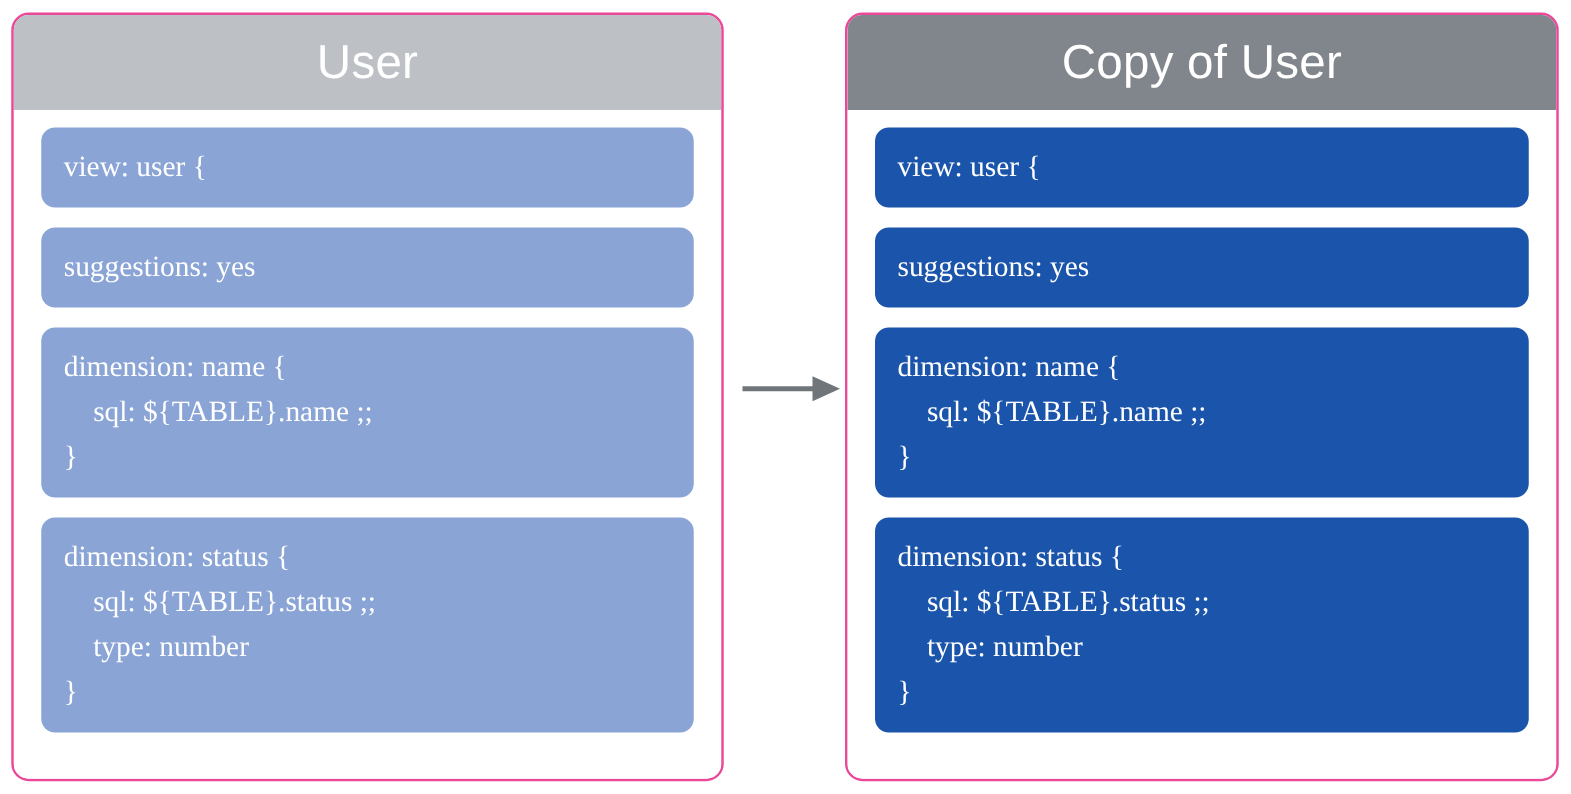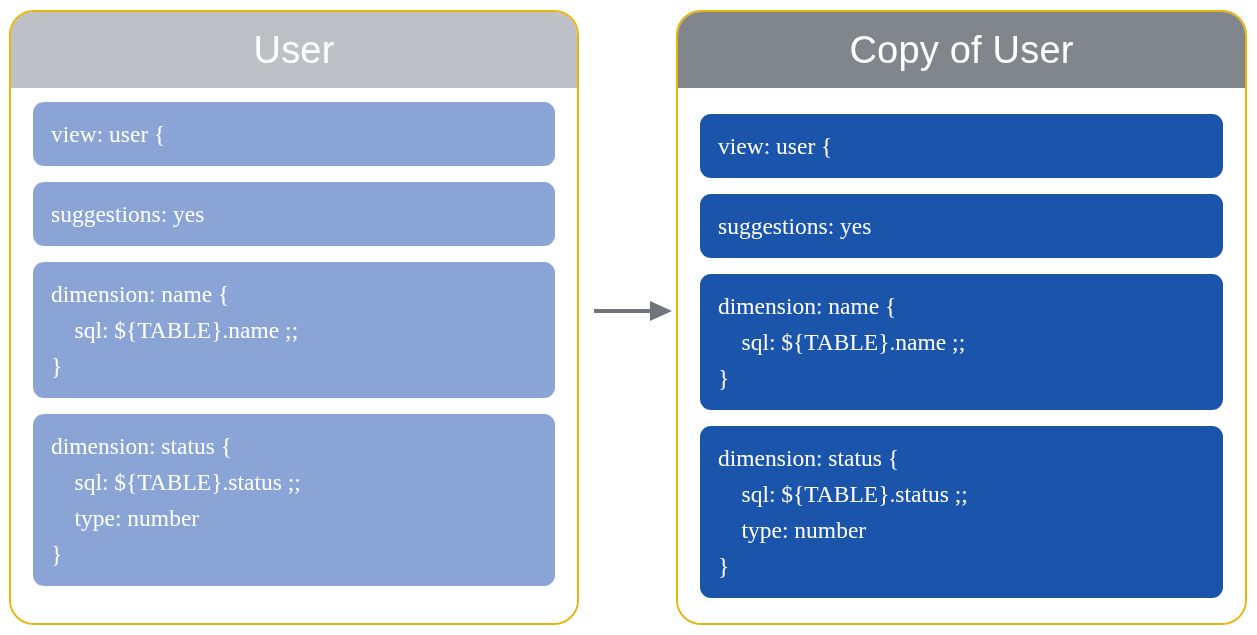--- a/index.html
+++ b/index.html
@@ -21,29 +21,29 @@
     height: 635px;
     background: #ffffff;
   }
 
   
   .panel {
     position: absolute;
     top: 10px;
     height: 615px;
     box-sizing: border-box;
-    border-radius: 25px;
+    border-radius: 14px;
     background: #ffffff;
-    border: 2px solid #eab308;
+    border: 2px solid #ec4899;
     overflow: hidden;
     display: flex;
     flex-direction: column;
   }
   .panel.left  { left: 9px;   width: 570px; }
-  .panel.right { left: 676px; width: 571px; gap: 12px; }
+  .panel.right { left: 676px; width: 571px; }
 
   .panel-header {
     height: 76px;
     flex: 0 0 76px;
     display: flex;
     align-items: center;
     justify-content: center;
     color: #ffffff;
     font-size: 38px;
     font-weight: 400;

